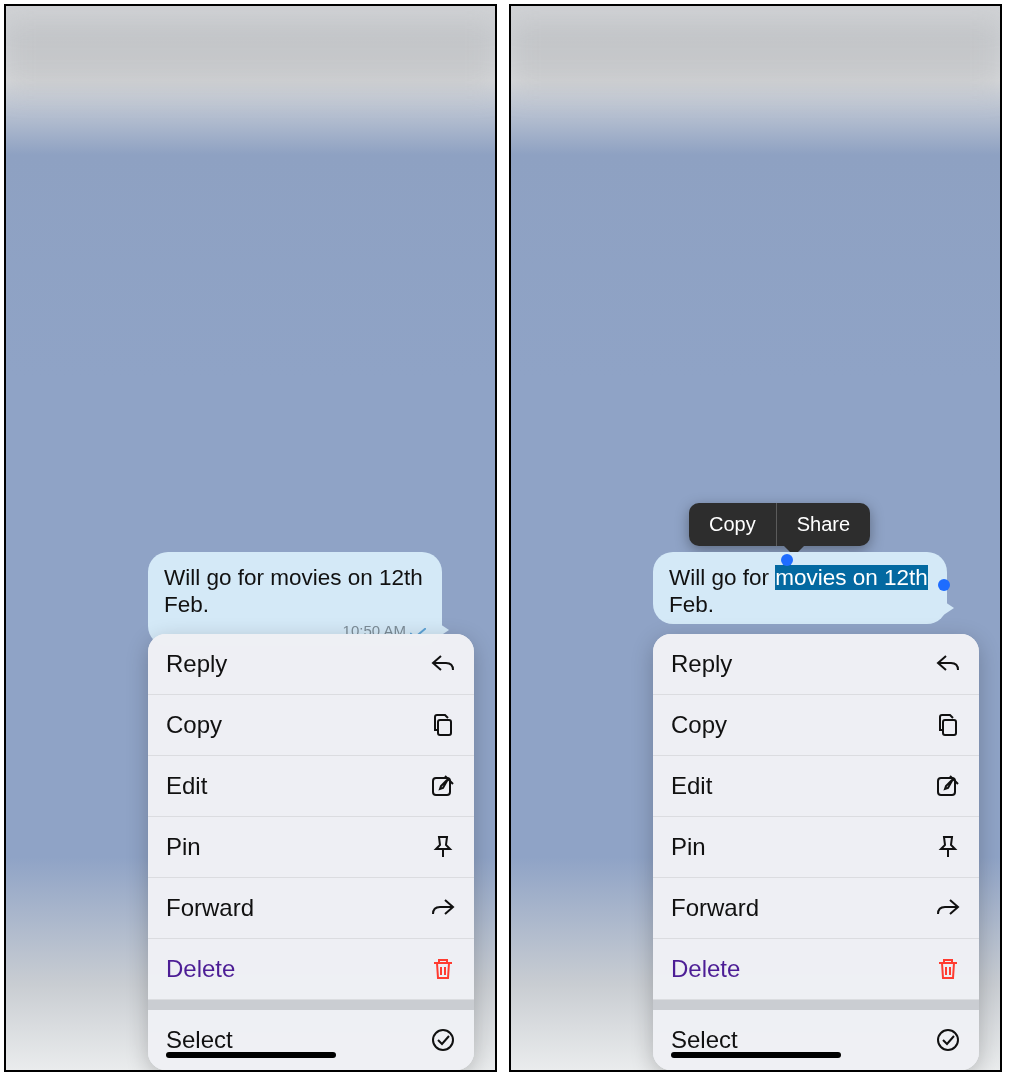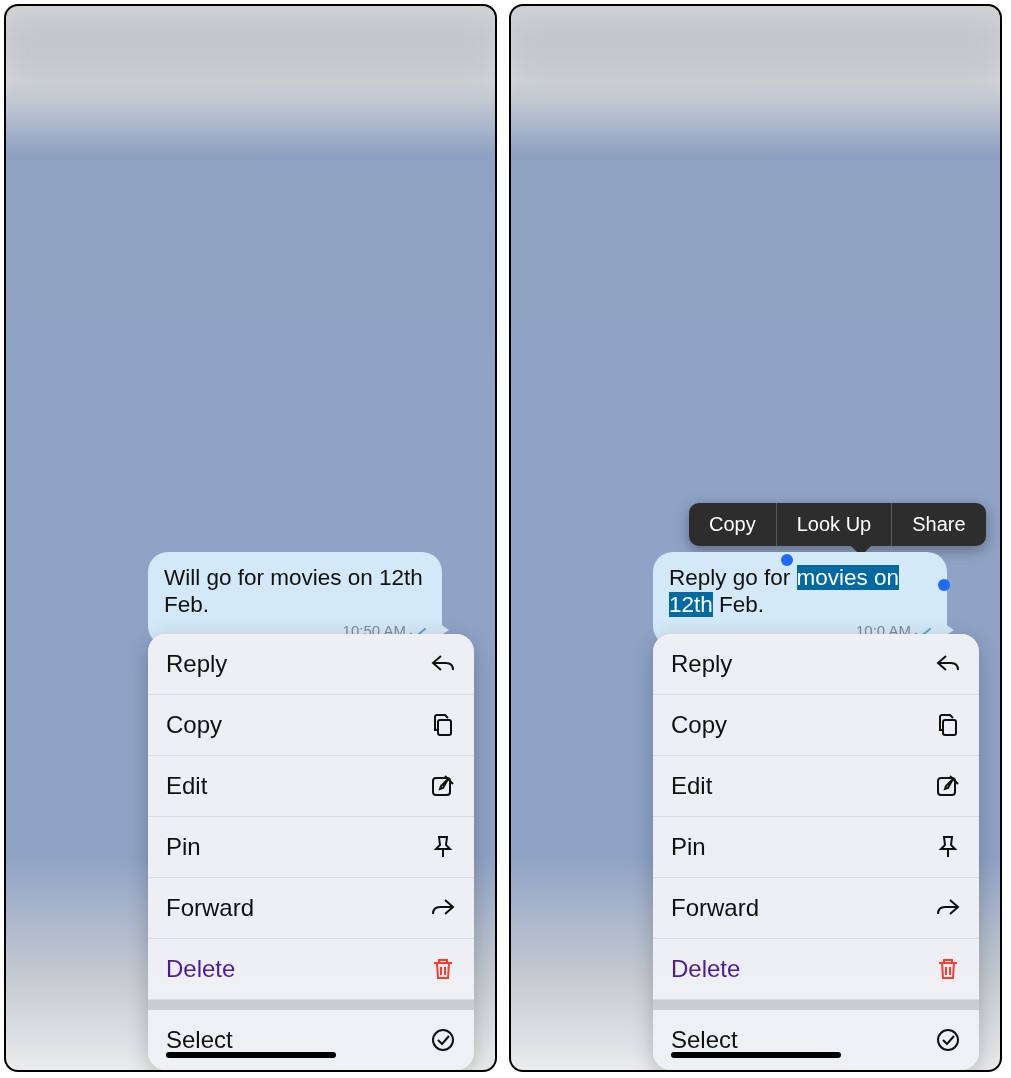--- a/index.html
+++ b/index.html
@@ -10,21 +10,21 @@
     height: 1078px;
     display: flex;
     gap: 12px;
     padding: 4px;
   }
   .screen {
     position: relative;
     width: 493px;
     height: 1068px;
     border: 2px solid #000;
-    border-radius: 14px;
+    border-radius: 0;
     overflow: hidden;
     background: linear-gradient(to bottom,
       #d1d3d6 0%, #cfd2d6 3%, #d7d9dc 7%, #8ea1c2 14%,
       #8fa3c6 35%, #8fa3c6 80%, #c9cdd2 92%, #eaeced 100%);
   }
   .blur-band {
     position:absolute; top:14px; left:0; right:0; height:70px;
     background: rgba(160,160,160,0.25);
     filter: blur(14px);
   }
@@ -227,39 +227,30 @@
   </div>
 
   <div class="home-bar"></div>
 </div>
 
 <div class="screen">
   <div class="blur-band"></div>
 
   <div class="text-popover">
     <div class="tp-item">Copy</div>
-    <div class="tp-item">Look Up</div>
     <div class="tp-item">Share</div>
   </div>
 
   <div class="bubble-wrap">
     <div class="bubble" style="position:relative;">
       <span>
-        <span>Reply go for </span><span class="hl">movies on 12th</span><span> Feb.</span>
+        <span>Will go for </span><span class="hl">movies on 12th</span><span> Feb.</span>
       </span>
       <div class="sel-handle" style="top:2px; left:128px;"></div>
       <div class="sel-handle" style="top:27px; left:285px;"></div>
-      <div class="bubble-meta">
-        <span>10:0    AM</span>
-        <span class="check">
-          <svg viewBox="0 0 20 14">
-              <path d="M1 7 L6 12 L19 1" stroke="#5ea3d6" stroke-width="2.4" fill="none" stroke-linecap="round" stroke-linejoin="round"></path>
-            </svg>
-        </span>
-      </div>
     </div>
   </div>
 
   <div class="menu">
     <div class="menu-item">
       <span>Reply</span>
       <span class="mi-icon">
         <svg viewBox="0 0 26 26">
             <path d="M11 5 L3 12 L11 19 M3 12 H16 C20 12 23 14 23 19"></path>
           </svg>

